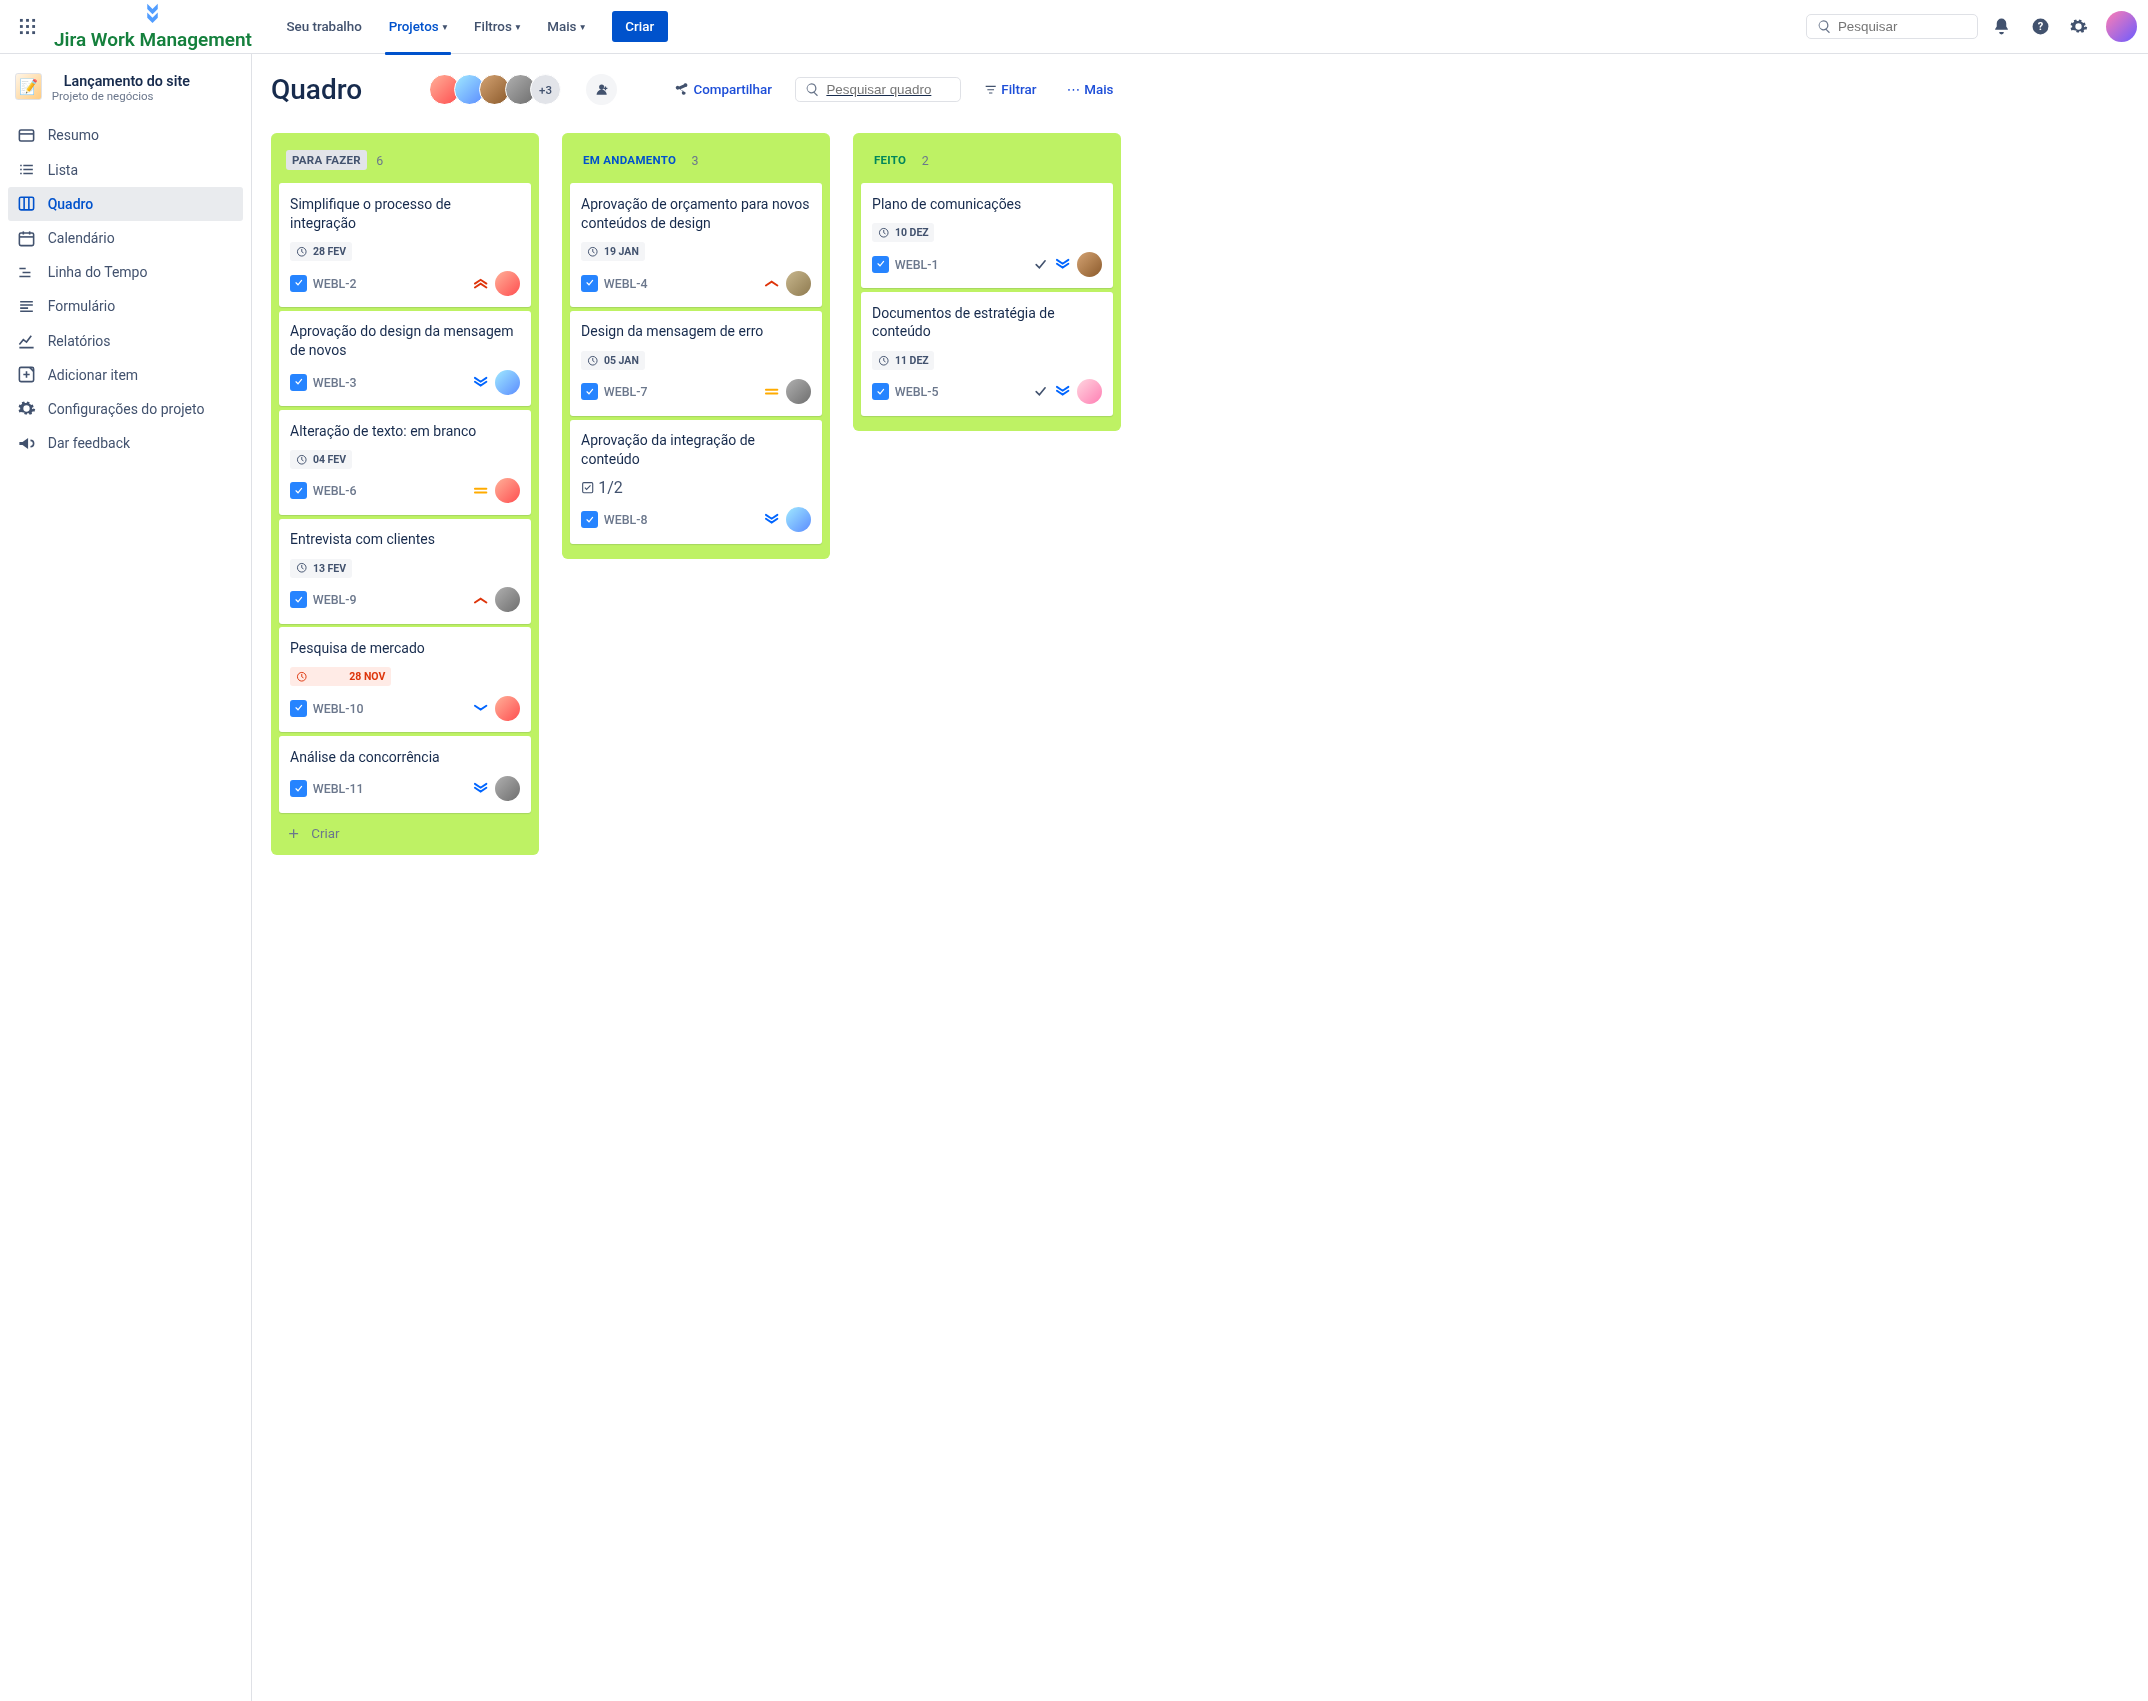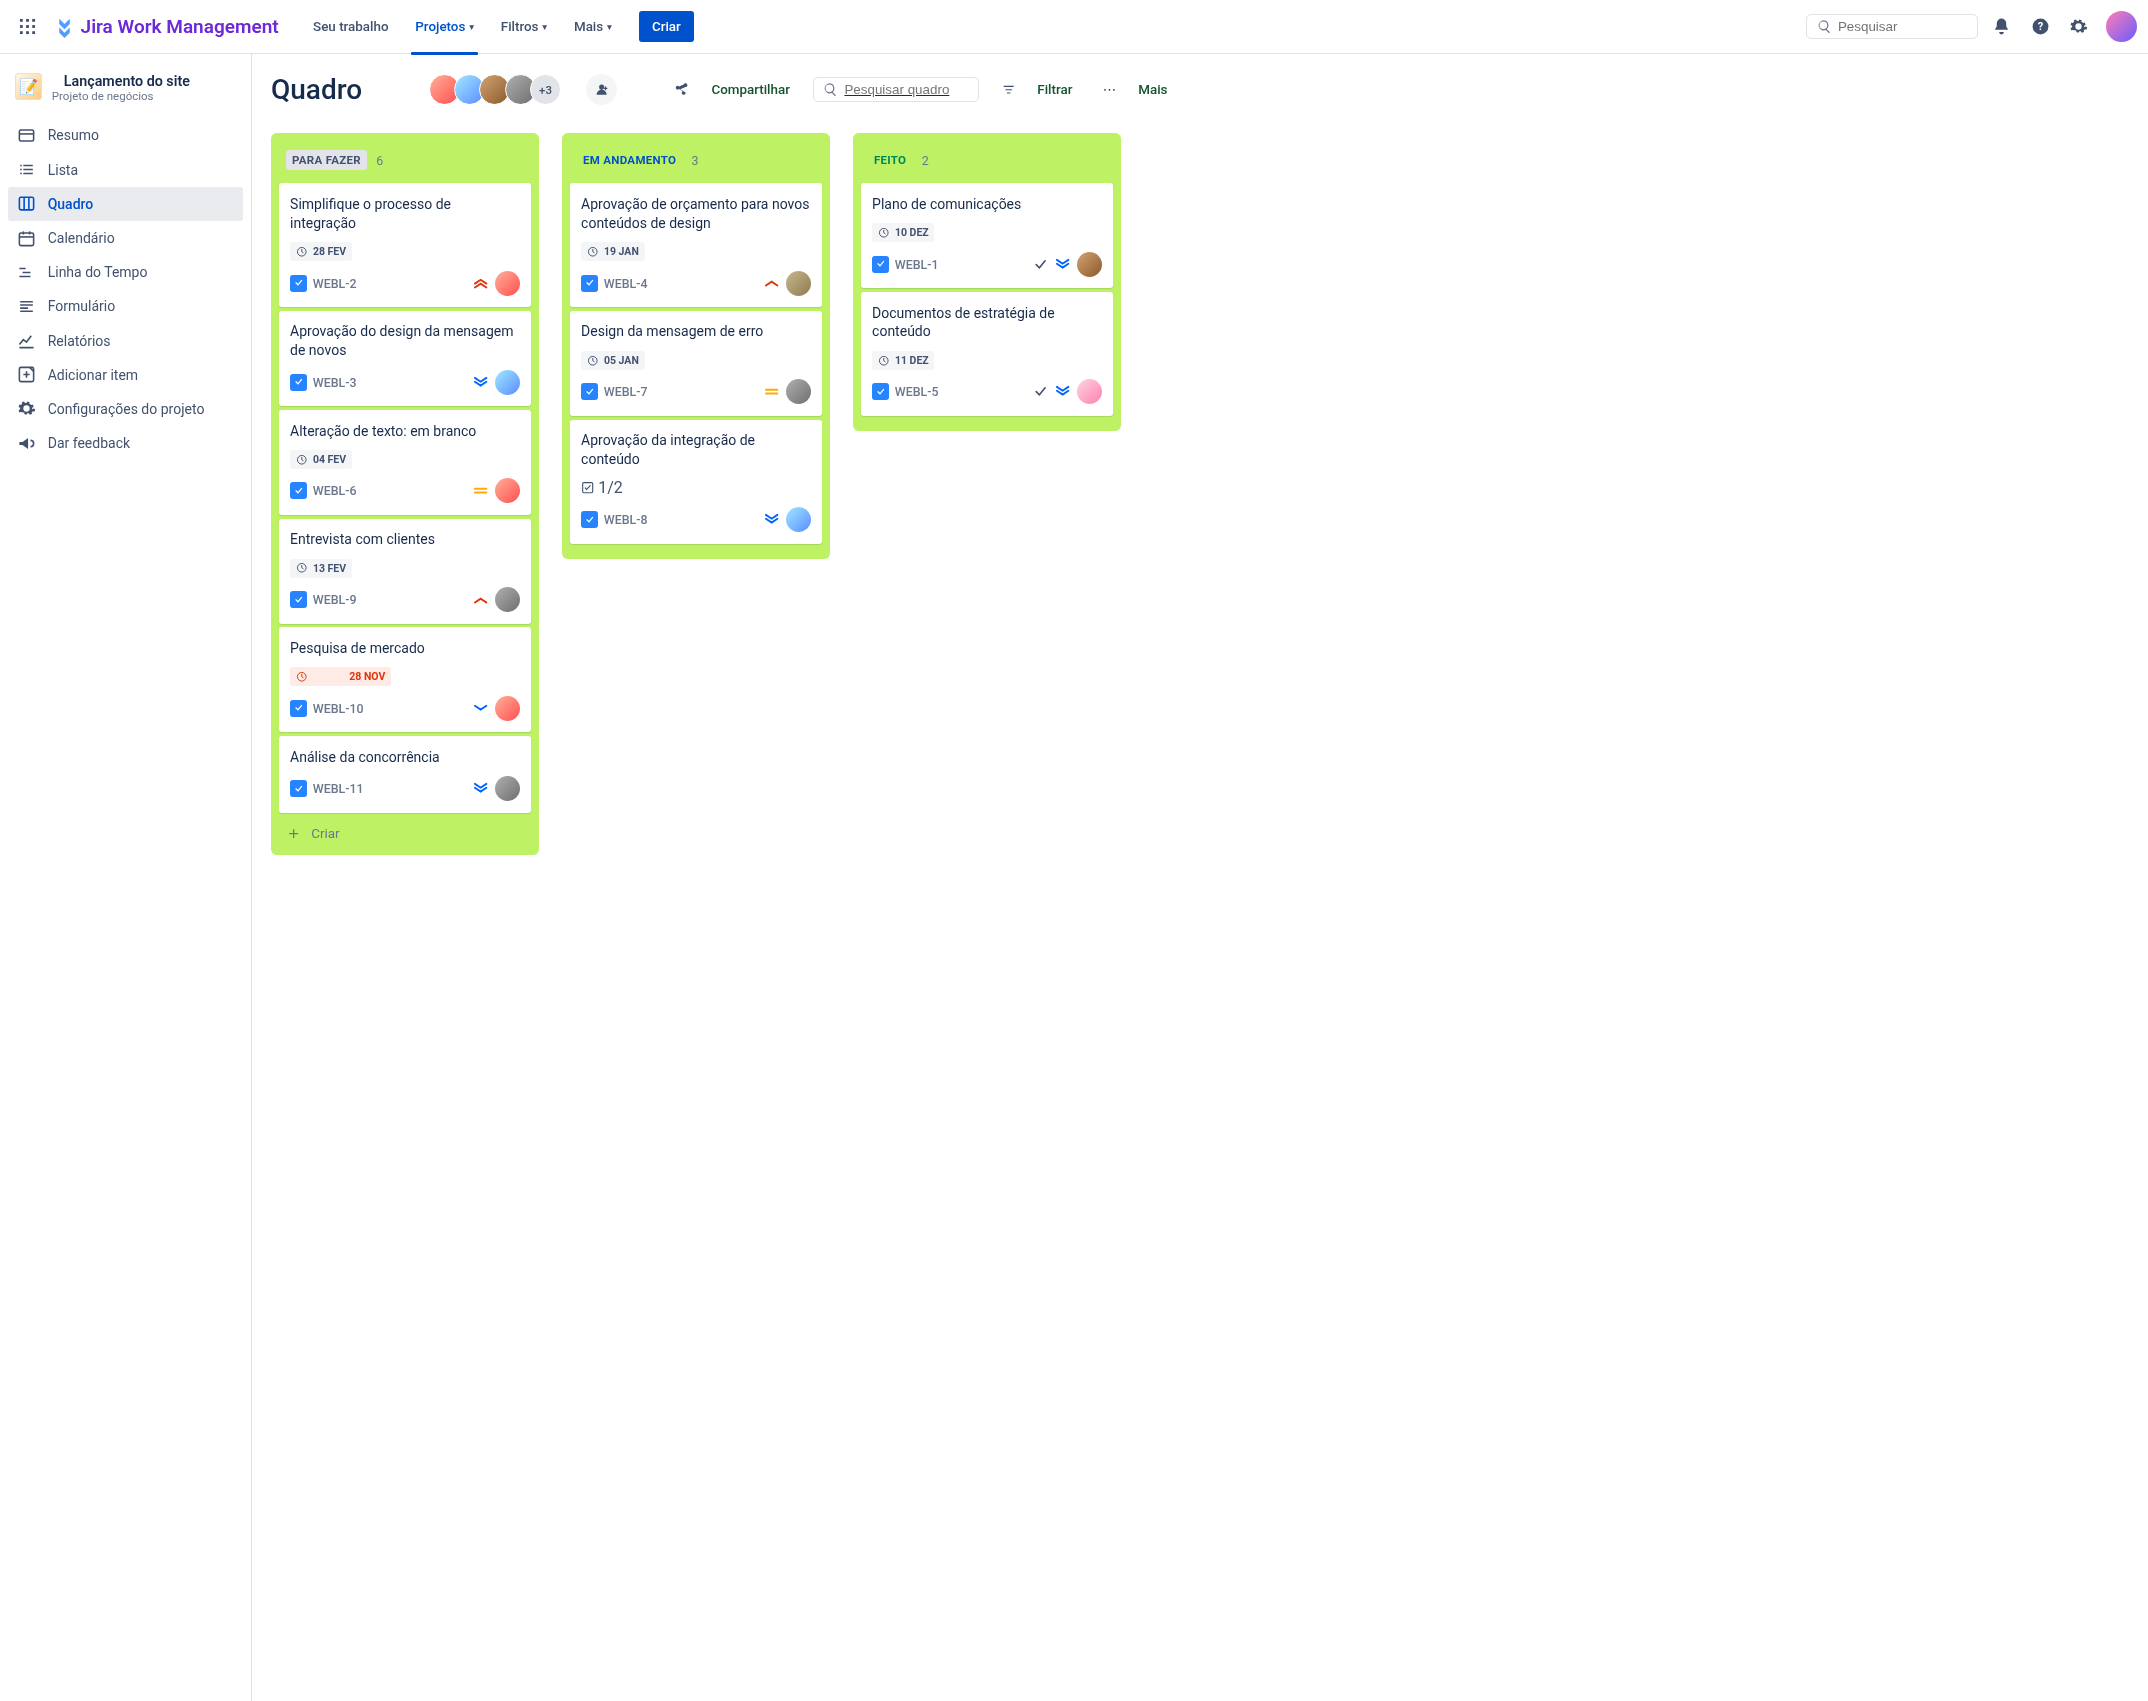--- a/index.html
+++ b/index.html
@@ -1,20 +1,20 @@
 <!DOCTYPE html>
 <html><head>
 <meta charset="utf-8">
 <style>
 * { box-sizing: border-box; margin: 0; padding: 0; }
 body { font-family: -apple-system, BlinkMacSystemFont, "Segoe UI", Roboto, sans-serif; background: #fff; color: #172B4D; font-size: 13.4px; }
 .topbar { display: flex; align-items: center; height: 54px; padding: 0 11.5px; border-bottom: 1px solid #dfe1e6; gap: 3.8px; }
 .topbar-left { display: flex; align-items: center; gap: 7.6px; }
 .app-switcher { width: 31px; height: 31px; display: flex; align-items: center; justify-content: center; cursor: pointer; border-radius: 2.9px; }
-.logo { display: flex; align-items: flex-end; gap: 5.7px; font-weight: 600; font-size: 19px; color: #6d28d9; cursor: pointer; padding: 0 3.8px; }
+.logo { display: flex; align-items: center; gap: 5.7px; font-weight: 600; font-size: 19px; color: #15803d; cursor: pointer; padding: 0 3.8px; flex-direction: column; }
 .logo-mark { color: #2684FF; font-size: 21px; }
 .nav { display: flex; align-items: center; margin-left: 15.3px; gap: 3.8px; }
 .nav-item { padding: 7.6px 11.5px; cursor: pointer; color: #42526E; font-weight: 500; display: flex; align-items: center; gap: 3.8px; border-radius: 2.9px; position: relative; }
 .nav-item.active { color: #0052CC; }
 .nav-item.active::after { content:""; position:absolute; left:7.6px; right:7.6px; bottom:-13.4px; height:2.9px; background:#0052CC; border-radius:1px; }
 .chevron { font-size: 9.6px; color: #42526E; }
 .create-btn { background: #0052CC; color: #fff; padding: 7.6px 13.4px; border-radius: 2.9px; font-weight: 500; cursor: pointer; margin-left: 11.5px; }
 .spacer { flex: 1; }
 .search-global { display: flex; align-items: center; border: 1.9px solid #dfe1e6; border-radius: 5px; padding: 3.8px 9.6px; width: 172px; gap: 5.7px; color: #7A869A; }
 .search-global input { border: none; outline: none; font-size: 13.4px; width: 100%; color: #172B4D; }
@@ -40,21 +40,21 @@
 .side-item.active .side-icon { color: #0052CC; }
 .side-icon { width: 19px; height: 19px; display: flex; align-items: center; justify-content: center; color: #42526E; }
 
 .main { flex: 1; padding: 19px 19px 0; overflow: auto; background: #fff; }
 .board-header { display: flex; align-items: center; gap: 15.3px; margin-bottom: 27px; }
 .board-title { font-size: 28px; font-weight: 500; color: #172B4D; }
 .avatar-stack { display: flex; margin-left: 57px; }
 .avatar-stack .avatar, .avatar-stack .avatar-more { margin-left: -5.7px; border: 1.9px solid #fff; }
 .avatar-more { width: 31px; height: 31px; border-radius: 50%; background: #e2e4e9; display:flex; align-items:center; justify-content:center; font-size:11.5px; font-weight:500; color:#42526E; }
 .avatar-add { width: 31px; height: 31px; border-radius: 50%; background: #f4f5f7; display:flex; align-items:center; justify-content:center; color:#42526E; cursor:pointer; margin-left:9.6px; }
-.header-action { display: flex; align-items: center; gap: 22px; color: #14532d; cursor: pointer; padding: 5.7px 7.6px; border-radius: 2.9px; font-weight:500;justify-content:center; }
+.header-action { display: flex; align-items: center; gap: 4px; color: #1d4ed8; cursor: pointer; padding: 5.7px 7.6px; border-radius: 2.9px; font-weight:500;justify-content:center; }
 .search-board { display: flex; align-items: center; border: 1.9px solid #dfe1e6; border-radius: 4.8px; padding: 3.8px 9.6px; gap: 5.7px; text-decoration: underline; }
 .search-board input { border: none; outline: none; font-size: 13.4px; width: 124px; }
 
 .columns { display: flex; gap: 23px; align-items: flex-start; }
 .col { width: 268px; background: #bef264; border-radius: 5.7px; padding: 7.6px 5.7px 11.5px; }
 .col-header { display: flex; align-items: center; gap: 9.6px; padding: 9.6px 9.6px 13.4px; }
 .col-title { font-size: 11.5px; font-weight: 700; letter-spacing: 0.3px; padding: 2.9px 5.7px; border-radius: 2.9px; }
 .col-title.todo { background: #e2e4e9; color: #42526E; }
 .col-title.prog { color: #0052CC; }
 .col-title.done { color: #00875A; }

